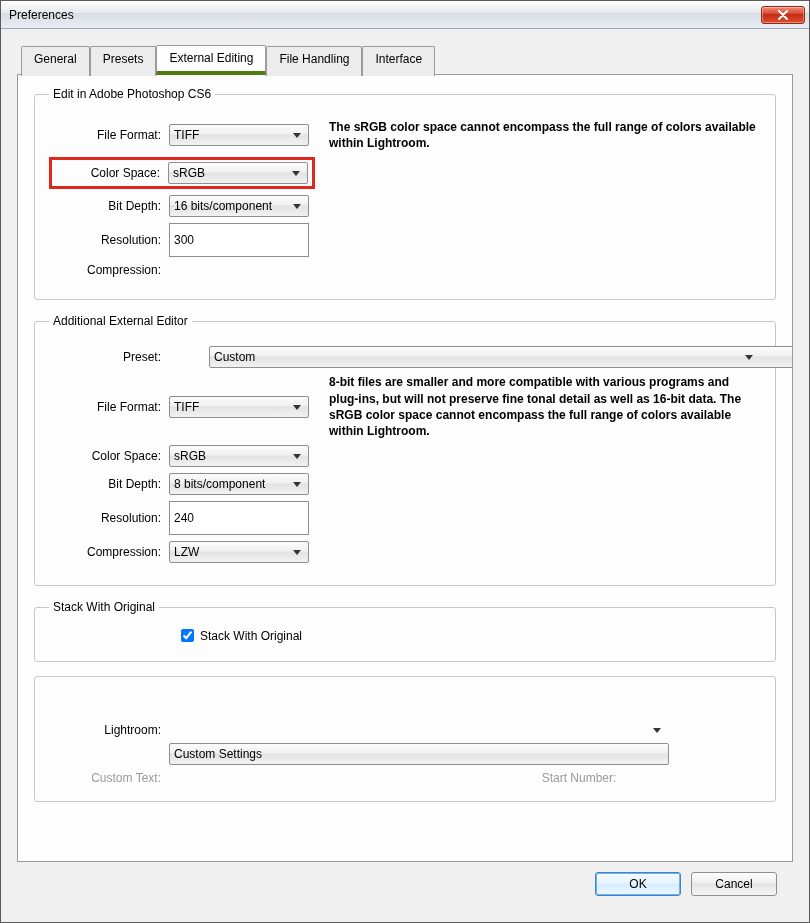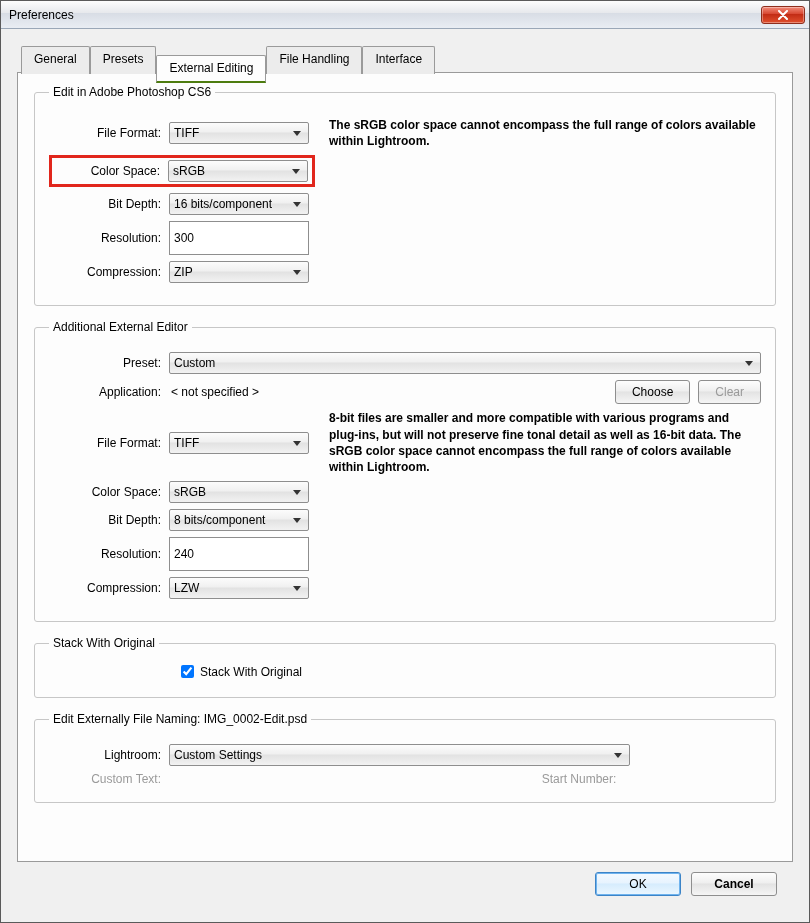--- a/index.html
+++ b/index.html
@@ -26,22 +26,22 @@
     flex: 1; padding: 16px; background: #f0f0f0;
     display: flex; flex-direction: column;
   }
   .tabrow { display: flex; margin-bottom: -1px; padding-left: 4px; }
   .tab {
     padding: 5px 12px; border: 1px solid #9a9a9a; border-bottom: none; background: #ececec;
     margin-right: 0px; cursor: pointer; border-radius: 2px 2px 0 0;
     position: relative; top: 1px; color: #000;
   }
   .tab.active {
-    background: #fdfdfd; border-bottom: 2px solid #4d7c0f; z-index: 2;
-    top: 10px; padding-top: 5px; padding-bottom: 6px;
+    background: #fdfdfd; border-bottom: 4px solid #4d7c0f; z-index: 2;
+    top: 0px; padding-top: 5px; padding-bottom: 6px;
   }
   .tabpanel {
     border: 1px solid #9a9a9a; background: #fdfdfd; flex: 1; padding: 12px 16px;
     overflow-y: auto;
   }
   fieldset.group {
     border: 1px solid #c7c7c7; border-radius: 3px; padding: 12px 14px 16px 14px; margin: 0 0 14px 0;
   }
   fieldset.group legend { color: #000; padding: 0 4px; }
   .row { display: flex; align-items: center; margin: 6px 0; }
@@ -56,22 +56,22 @@
     background-image:
       linear-gradient(to bottom, #fcfcfc, #f0f0f0 45%, #e2e2e2 50%, #f2f2f2);
     position: relative;
   }
   .select-wrap { position: relative; display: inline-block; }
   .select-wrap::after {
     content: ""; position: absolute; right: 8px; top: 50%; transform: translateY(-40%);
     border-left: 4px solid transparent; border-right: 4px solid transparent; border-top: 5px solid #333;
     pointer-events: none;
   }
-  select.win.wide { width: 560px; }
-  select.win.mid { width: 461px; }
+  select.win.wide { width: 560px; margin-left: 40px; }
+  select.win.mid { width: 500px; margin-top: 48px; }
   input.win-text {
     height: 34px; border: 1px solid #8e8e8e; padding: 2px 4px; background: #fff; width: 140px;
   }
   .hl { border: 3px solid #e1261c; padding: 2px 4px; display: inline-flex; align-items: center; }
   .hl .lbl-inner { text-align: right; padding-right: 8px; color:#000; }
   .btn {
     height: 24px; padding: 0 16px; border: 1px solid #8e8e8e; border-radius: 3px;
     background: linear-gradient(to bottom, #fdfdfd, #efefef 45%, #e3e3e3 50%, #f5f5f5);
     cursor: pointer; color: #000;
   }
@@ -154,48 +154,35 @@
           </span>
         </div>
 
         <div class="row">
           <div class="lbl">Resolution:</div>
           <input class="win-text" type="text" value="300" style="">
         </div>
 
         <div class="row">
           <div class="lbl">Compression:</div>
-          <span class="select-wrap">
-            <select class="win">
-              <option>ZIP</option>
-            </select>
-          </span>
         </div>
       </fieldset>
 
       <fieldset class="group">
         <legend>Additional External Editor</legend>
 
         <div class="row">
           <div class="lbl">Preset:</div>
           <span class="select-wrap" style="flex:1;">
             <select class="win wide" style="width:100%;">
               <option>Custom</option>
             </select>
           </span>
         </div>
 
-        <div class="row app-row">
-          <div class="lbl">Application:</div>
-          <div class="app-val">&lt; not specified &gt;</div>
-          <div class="right-btns">
-            <button class="btn">Choose</button>
-            <button class="btn" disabled="">Clear</button>
-          </div>
-        </div>
 
         <div class="row">
           <div class="lbl">File Format:</div>
           <div class="ctrl-col">
             <span class="select-wrap">
               <select class="win">
                 <option>TIFF</option>
               </select>
             </span>
           </div>
@@ -237,24 +224,20 @@
 
       <fieldset class="group">
         <legend>Stack With Original</legend>
         <div class="chkrow">
           <input type="checkbox" checked="" style="">
           <span>Stack With Original</span>
         </div>
       </fieldset>
 
       <fieldset class="group">
-        <legend>
-          <span>Edit Externally File Naming:</span>
-          <span class="fname">IMG_0002-Edit.psd</span>
-        </legend>
 
         <div class="row">
           <div class="lbl">Lightroom:</div>
           <span class="select-wrap" style="flex:0 0 auto;">
             <select class="win mid">
               <option>Custom Settings</option>
             </select>
           </span>
         </div>
 
@@ -265,16 +248,16 @@
           <div class="col">
             <div class="muted" style="text-align:center; flex:1; padding-right:8px;">Start Number:</div>
           </div>
         </div>
       </fieldset>
 
     </div>
 
     <div class="footer">
       <button class="btn primary" style="min-width:86px;">OK</button>
-      <button class="btn" style="min-width:86px;font-weight:bold;">Cancel</button>
+      <button class="btn" style="min-width:86px;">Cancel</button>
     </div>
   </div>
 </div>
 
 </body></html>

